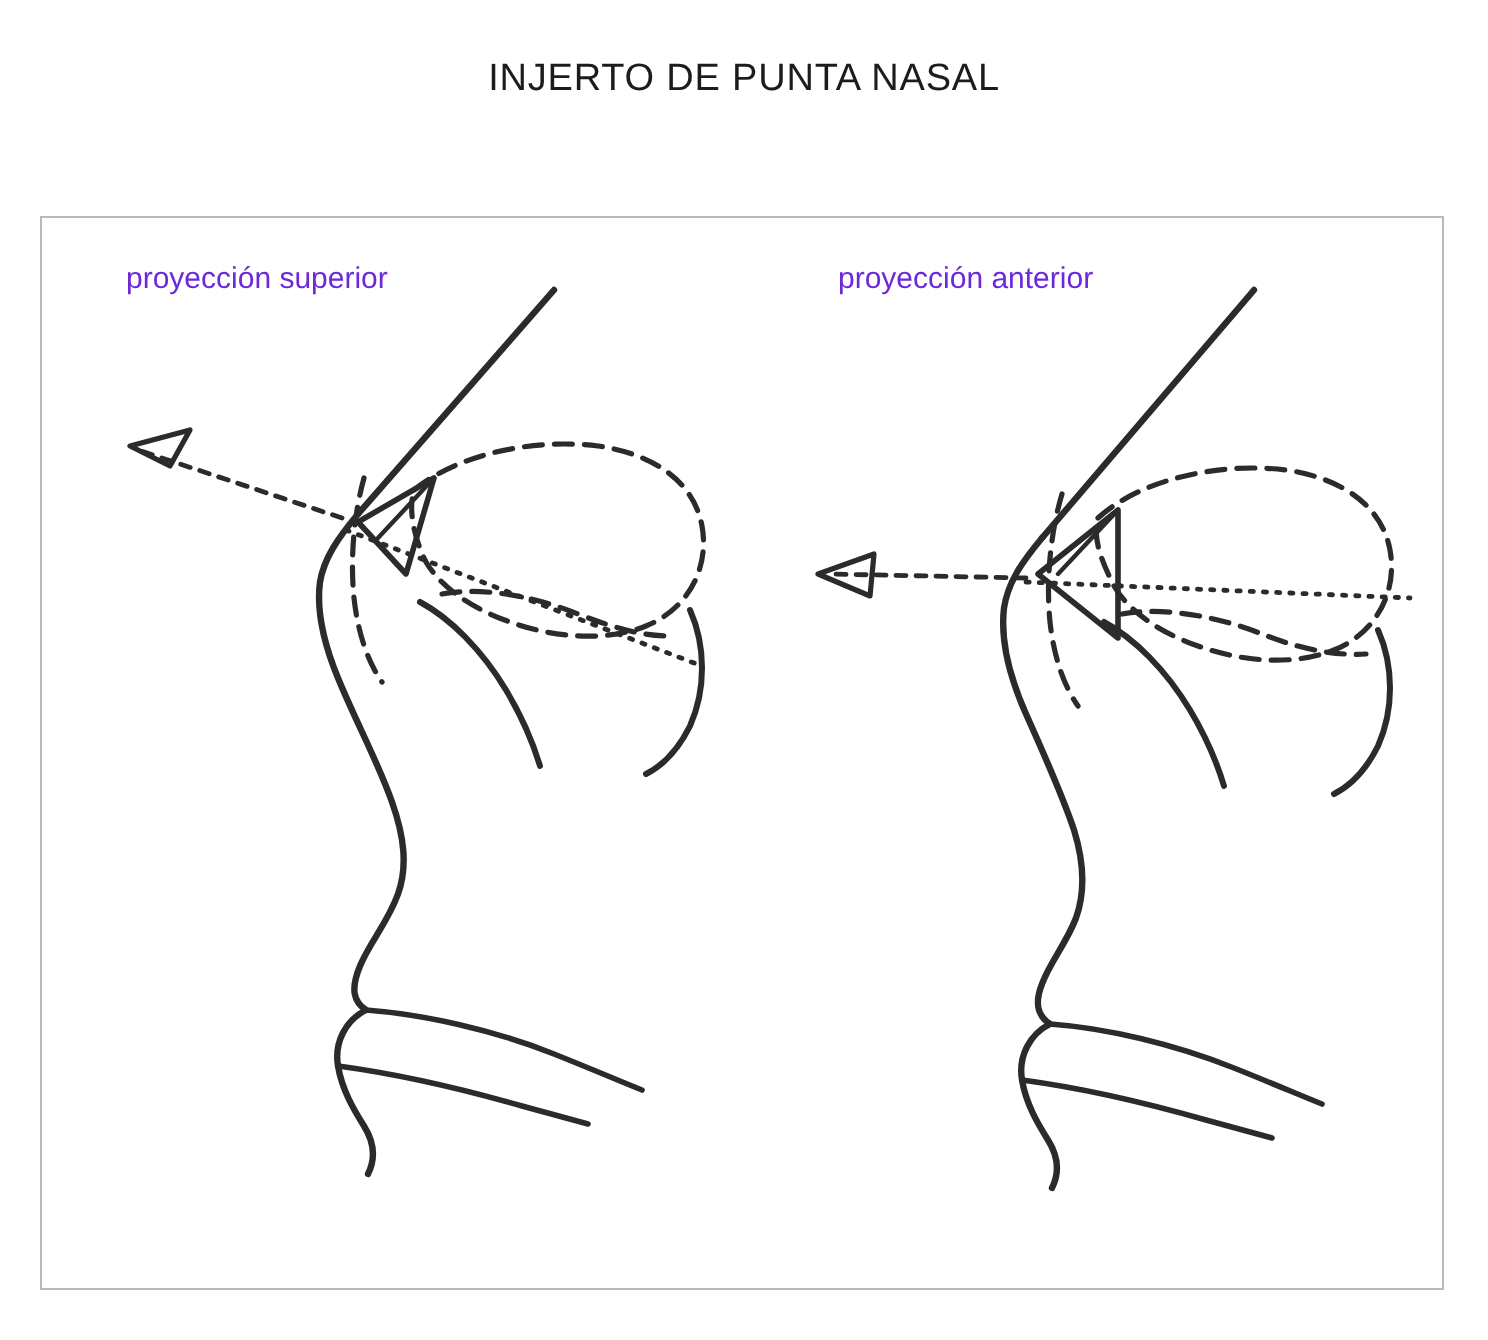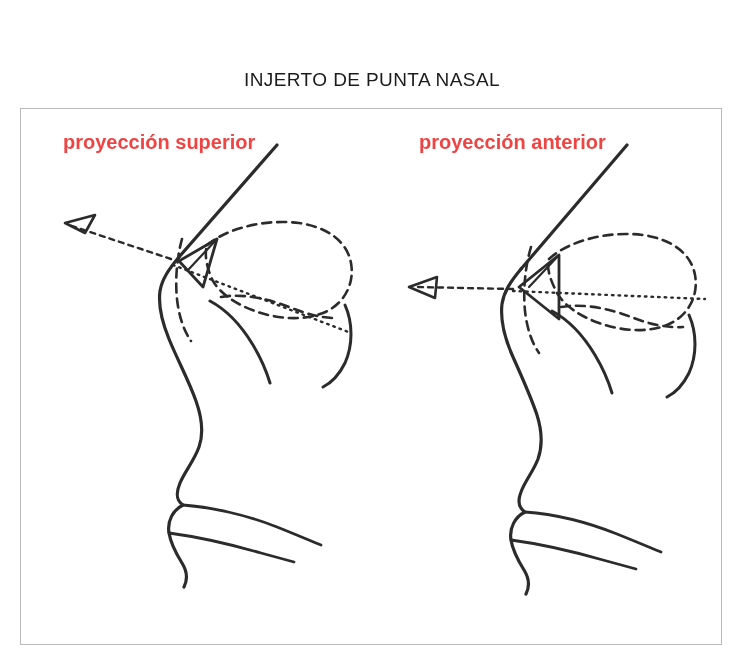--- a/index.html
+++ b/index.html
@@ -27,37 +27,36 @@
     left: 0;
     top: 29px;
     width: 744px;
     text-align: center;
     font-size: 19px;
     font-weight: 400;
     letter-spacing: 0.4px;
     color: #1c1c1c;
     font-family: "Liberation Sans", sans-serif;
     white-space: nowrap;
-    margin-top: 40px;
   }
   #figure-frame {
     position: absolute;
     left: 20px;
     top: 108px;
     width: 702px;
     height: 537px;
     border: 1px solid #b9b9b9;
     background: #ffffff;
     box-sizing: border-box;
   }
   .panel-label {
     position: absolute;
-    font-size: 20px;
-    font-weight: 700;
-    color: #ef4444;
+    font-size: 15px;
+    font-weight: 400;
+    color: #6d28d9;
     white-space: nowrap;
     font-family: "Liberation Sans", sans-serif;
   }
   #label-left  { left: 42px; top: 22px; }
   #label-right { left: 398px; top: 22px; }
   #art-layer {
     position: absolute;
     left: 0; top: 0;
     width: 702px;
     height: 537px;

